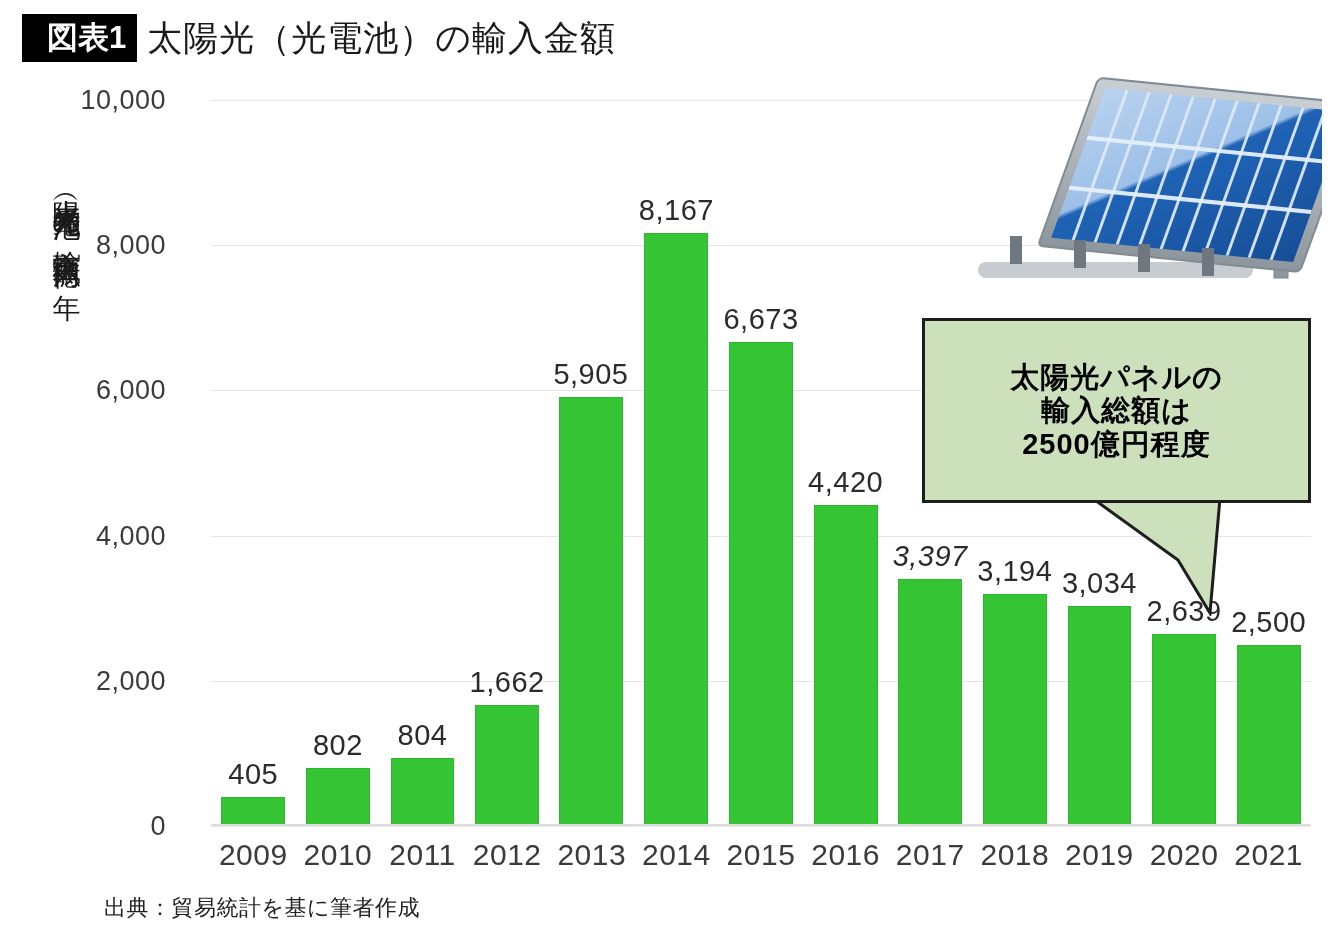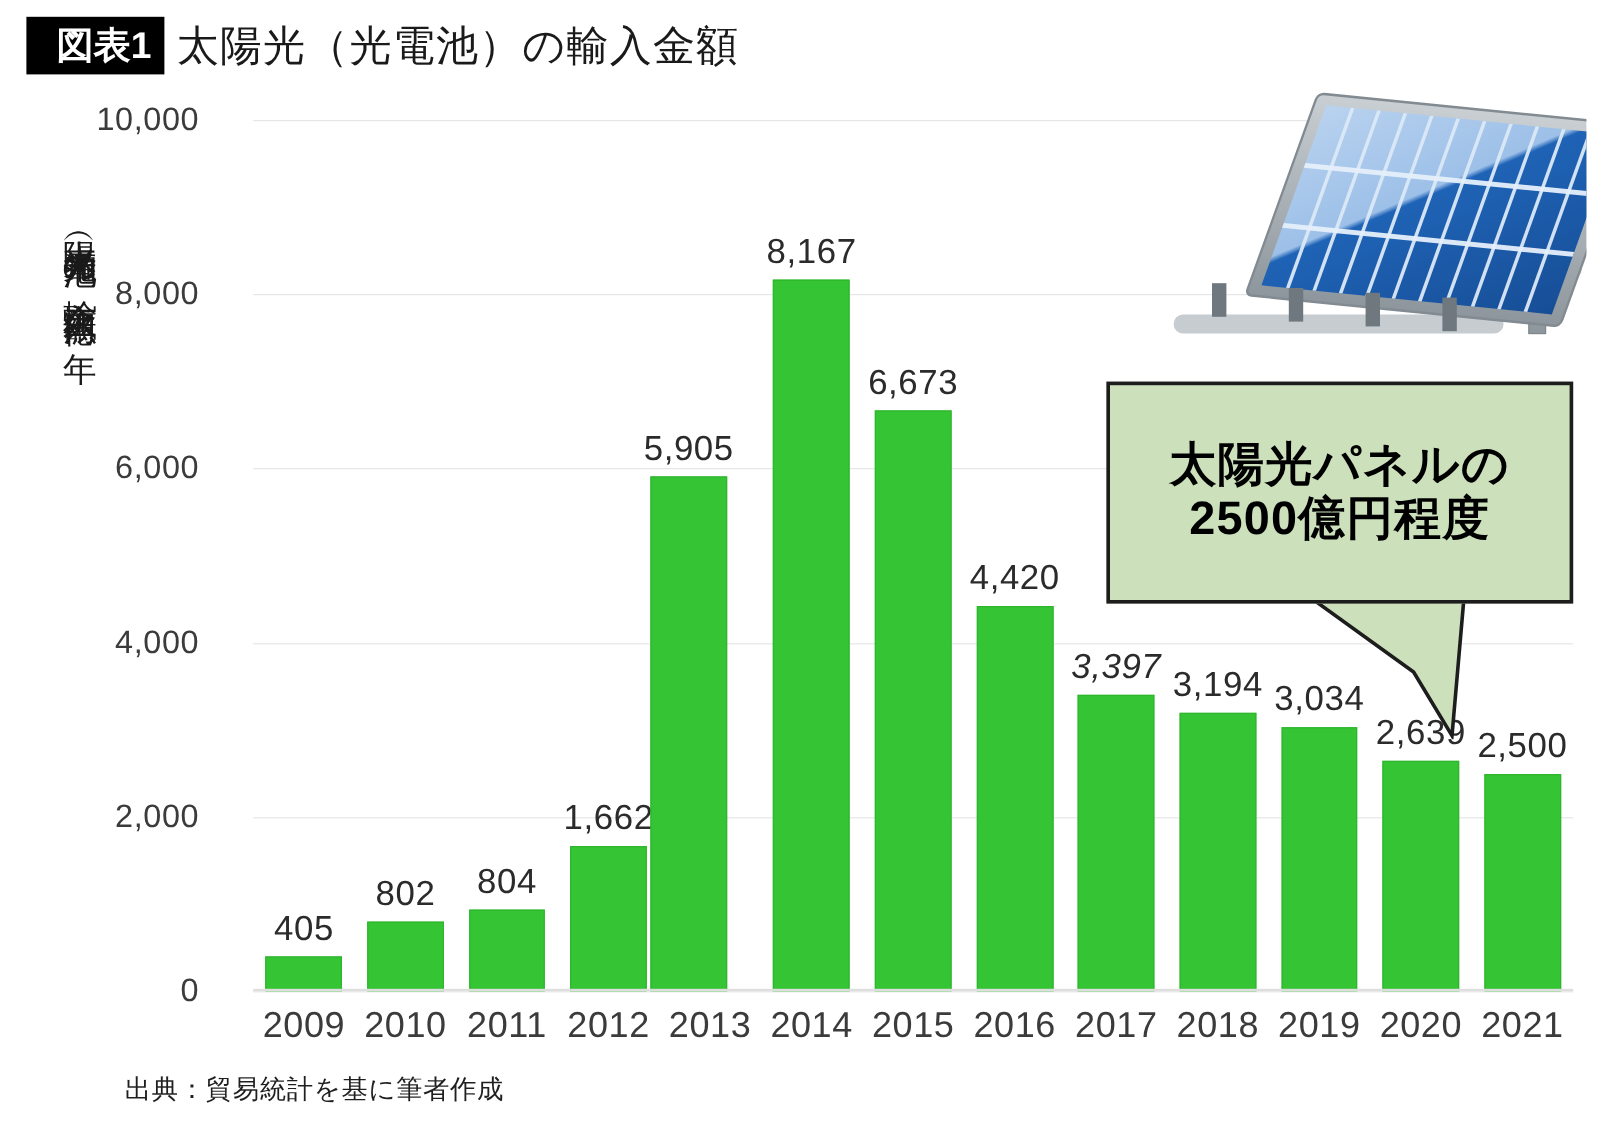--- a/index.html
+++ b/index.html
@@ -155,21 +155,21 @@
     box-sizing: border-box;
   }
   #callout-lines {
     position: absolute;
     inset: 0;
     display: flex;
     flex-direction: column;
     justify-content: center;
     align-items: center;
     gap: 1px;
-    font-size: 39px;
+    font-size: 29px;
     font-weight: bold;
     color: #000000;
     letter-spacing: 1px;
     line-height: 1.12;
   }
   #callout-tail {
     position: absolute;
     left: 170px;
     top: 180px;
     width: 220px;
@@ -225,21 +225,21 @@
           <div class="bar-value" style="bottom: 64.2252px;">802</div>
         </div>
         <div class="bar-col" style="left: 179.596px; width: 63.8846px;">
           <div class="bar" style="height: 68.0988px; background: rgb(53, 197, 52);"></div>
           <div class="bar-value" style="bottom: 74.0988px;">804</div>
         </div>
         <div class="bar-col" style="left: 264.212px; width: 63.8846px;">
           <div class="bar" style="height: 120.661px; background: rgb(53, 197, 52);"></div>
           <div class="bar-value" style="bottom: 126.661px;">1,662</div>
         </div>
-        <div class="bar-col" style="left: 331px; width: 63.8846px;">
+        <div class="bar-col" style="left: 348px; width: 63.8846px;">
           <div class="bar" style="height: 428.703px; background: rgb(53, 197, 52);"></div>
           <div class="bar-value" style="bottom: 434.703px;">5,905</div>
         </div>
         <div class="bar-col" style="left: 433.442px; width: 63.8846px;">
           <div class="bar" style="height: 592.924px; background: rgb(53, 197, 52);"></div>
           <div class="bar-value" style="bottom: 598.924px;">8,167</div>
         </div>
         <div class="bar-col" style="left: 518.058px; width: 63.8846px;">
           <div class="bar" style="height: 484.46px; background: rgb(53, 197, 52);"></div>
           <div class="bar-value" style="bottom: 490.46px;">6,673</div>
@@ -347,19 +347,20 @@
 
   <div id="callout">
     <div id="callout-tail">
       <svg viewBox="0 0 220 118" width="220" height="118" aria-hidden="true">
         <polygon points="0,0 128,0 118,115 86,62" fill="#cbe0bb" stroke="#1d1d1d" stroke-width="3" stroke-linejoin="miter"></polygon>
       </svg>
     </div>
     <div id="callout-box"></div>
     <div id="callout-lines">
       <div>太陽光パネルの</div>
+      <div>輸入総額は</div>
       <div>2500億円程度</div>
     </div>
   </div>
 
   <div id="source-note">出典：貿易統計を基に筆者作成</div>
 
 </div>
 
 </body></html>

